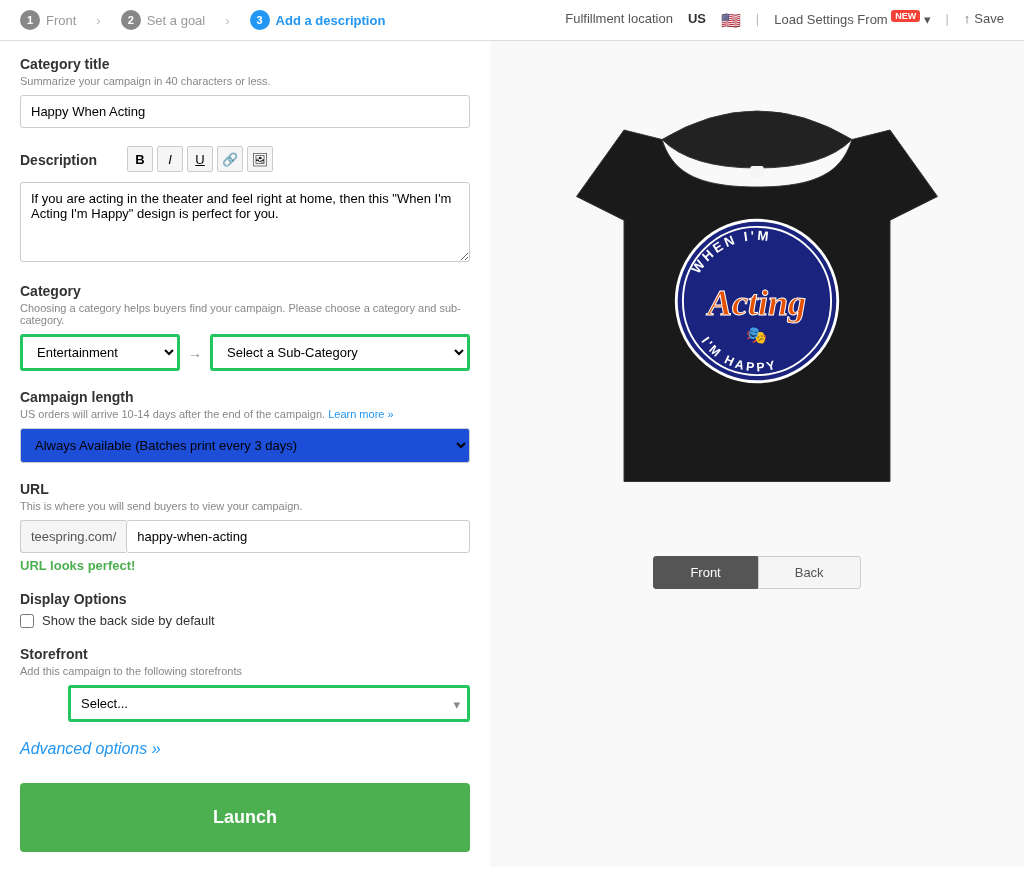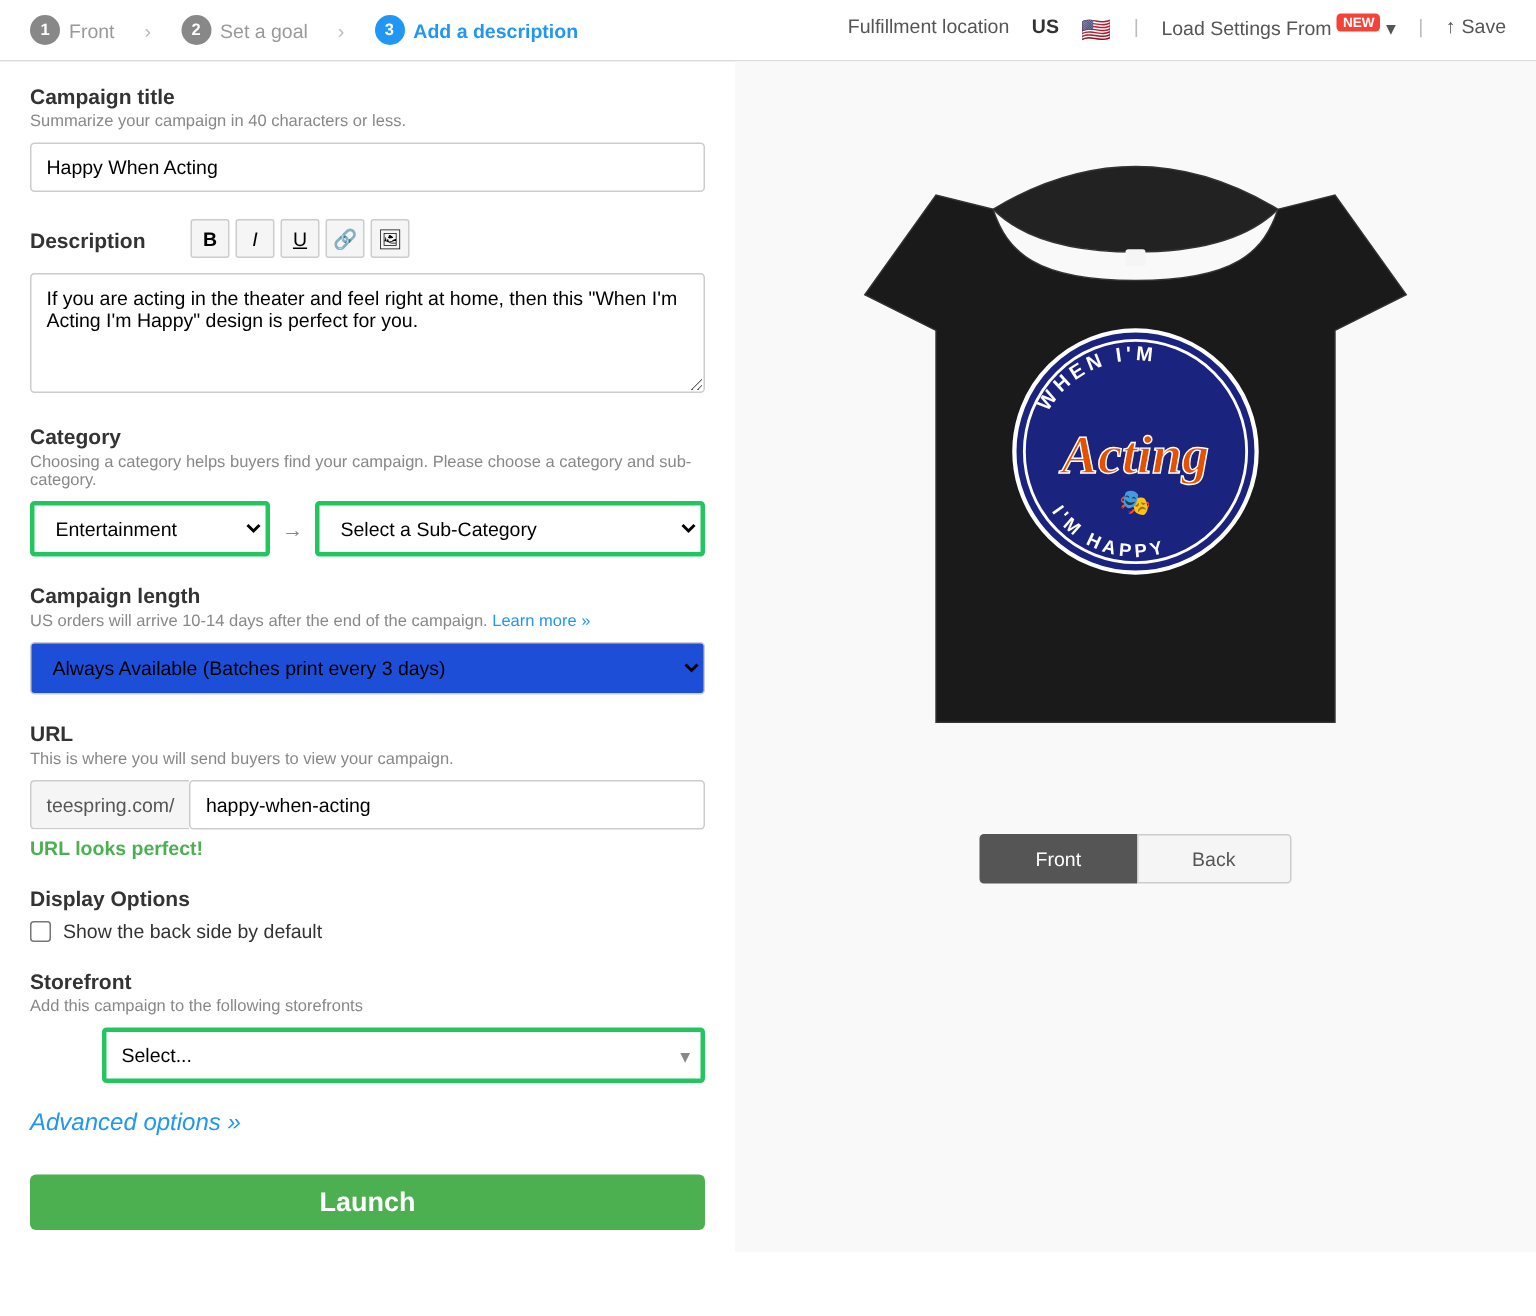--- a/index.html
+++ b/index.html
@@ -108,21 +108,21 @@
     .storefront-arrow {
       position: absolute; right: 10px; top: 50%; transform: translateY(-50%);
       pointer-events: none; color: #888;
     }
 
     
     .advanced-link { color: #2196F3; font-size: 16px; text-decoration: none; cursor: pointer; font-style: italic; }
 
     
     .launch-btn {
-      width: 100%; padding: 8px; background: #4CAF50; color: #fff;
+      width: 100%; padding: 24px; background: #4CAF50; color: #fff;
       border: none; border-radius: 4px; font-size: 18px; font-weight: bold;
       cursor: pointer; margin-top: 15px;
     }
 
     
     .shirt-preview {
       width: 380px; height: 480px; display: flex; align-items: center; justify-content: center;
       margin-bottom: 15px;
     }
     .shirt-svg { width: 100%; height: 100%; }
@@ -181,21 +181,21 @@
     </button>
   </div>
 </div>
 
 <div class="main-layout">
 
   <div class="left-panel">
 
     
     <div class="form-section">
-      <div class="section-title">Campaign title</div>
+      <div class="section-title">Category title</div>
       <div class="section-sub">Summarize your campaign in 40 characters or less.</div>
       <input type="text" value="Happy When Acting" style="">
     </div>
 
     
     <div class="form-section">
       <div style="display:flex; align-items:center; gap:30px; margin-bottom:5px;">
         <div class="section-title">Description</div>
         <div class="desc-toolbar">
           <button class="toolbar-btn">

